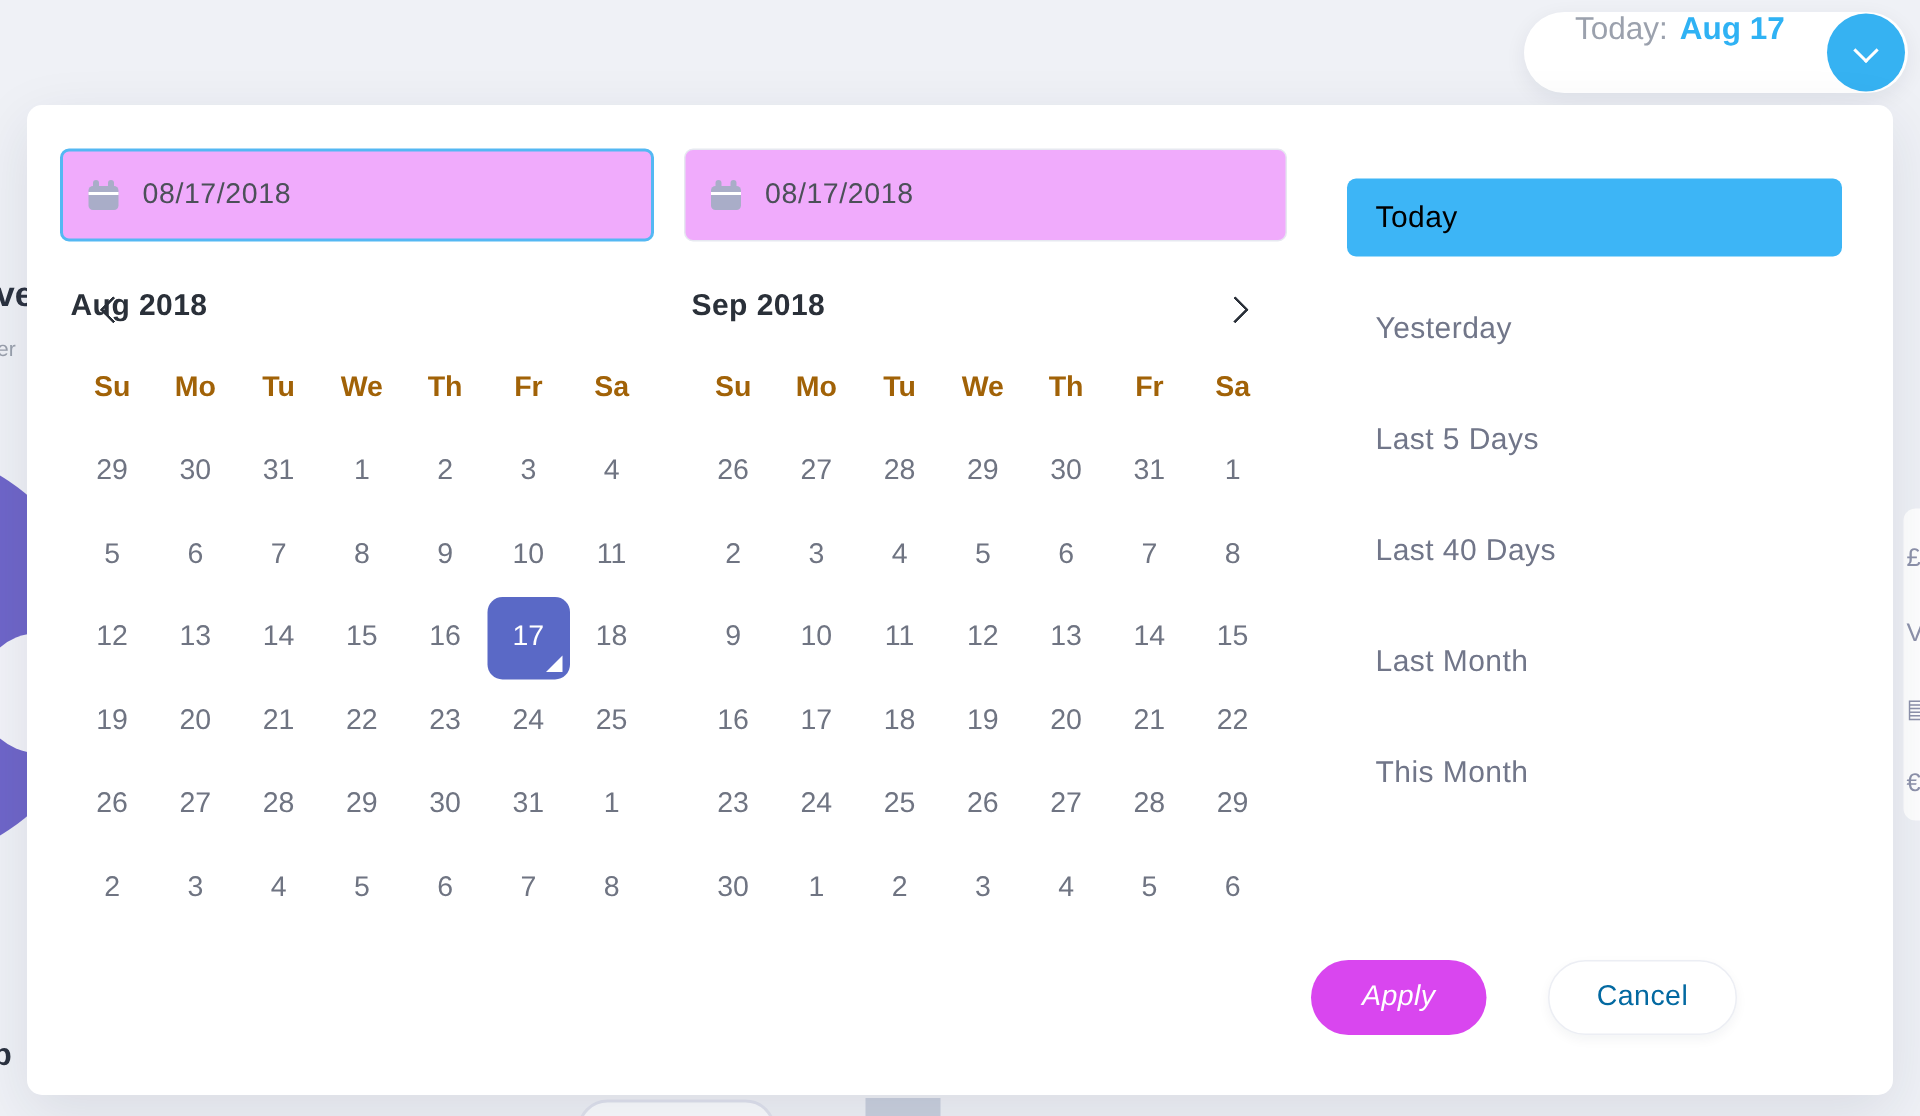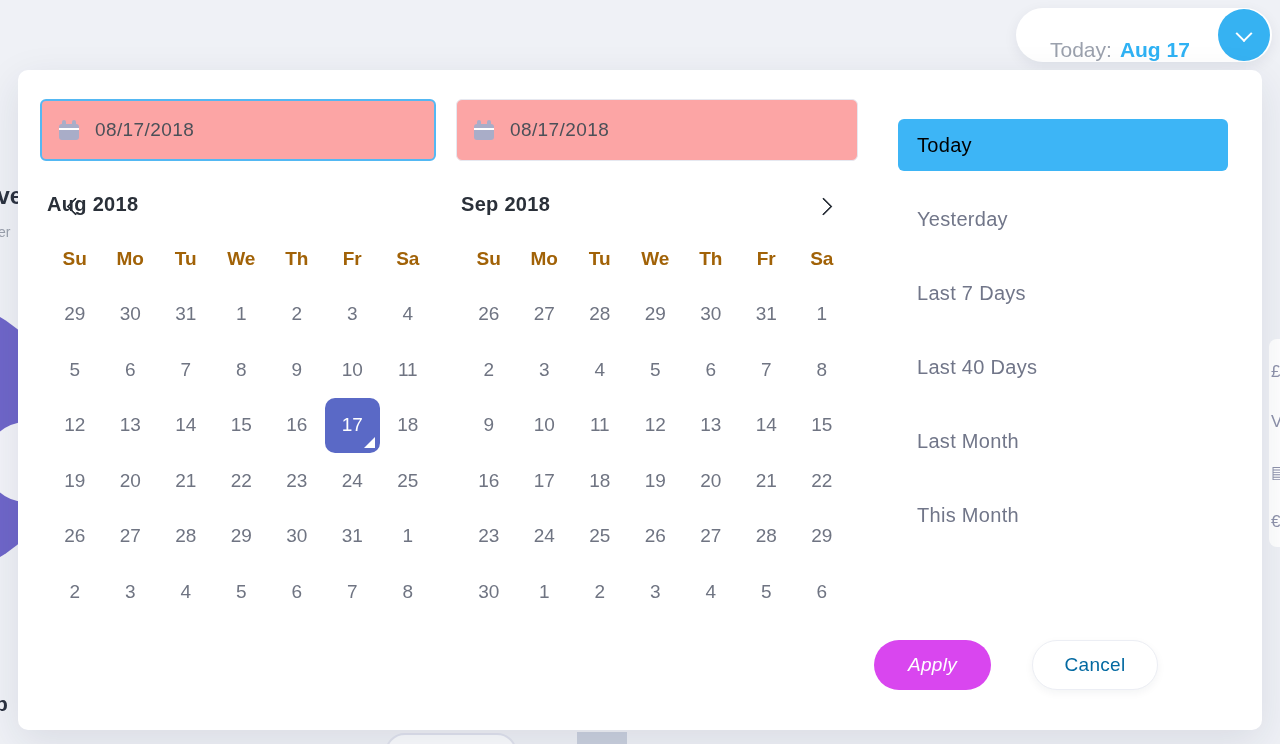--- a/index.html
+++ b/index.html
@@ -21,34 +21,34 @@
   .bg-bottom-pill { left:385px; top:733px; width:132px; height:40px; border:2px solid #e1e3ee; border-radius:20px; background:#fbfcfe; }
   .bg-bottom-rect { left:577px; top:732px; width:50px; height:12px; background:#cad0de; }
   .bg-right-card { left:1269px; top:339px; width:40px; height:208px; background:#ffffff; border-radius:8px 0 0 8px;
                    display:flex; flex-direction:column; padding-top:8px; }
   .edge-icon { height:50px; display:flex; align-items:center; padding-left:2px;
                font-size:17px; color:#8e92ab; }
 
   
   .today-pill { position:absolute; z-index:2; left:1016px; top:8px; width:256px; height:54px;
     background:#fff; border-radius:27px; box-shadow:0 4px 14px rgba(20,30,60,.07);
-    display:flex; align-items:flex-end; }
+    display:flex; align-items:flex-start; }
   .today-pill .lbl { margin-left:34px; font-size:21px; color:#9ba1ad; }
   .today-pill .val { margin-left:8px; font-size:21px; font-weight:700; color:#2fb2f4; }
   .today-pill .circle { position:absolute; right:2px; top:1px; width:52px; height:52px;
     border-radius:50%; background:#36b2f2; display:flex; align-items:center; justify-content:center; cursor:pointer; }
   .chev-down { width:12px; height:12px; border-left:2px solid #fff; border-bottom:2px solid #fff;
     transform:rotate(-45deg) translate(1px,-1px); }
 
   
   .panel { position:absolute; z-index:3; left:18px; top:70px; width:1244px; height:660px;
     background:#fff; border-radius:10px; box-shadow:0 12px 40px rgba(30,40,70,.10); }
 
   
-  .dinput { position:absolute; top:29px; height:62px; background:#fca5a5; border-radius:6px;
+  .dinput { position:absolute; top:29px; height:62px; background:#f0abfc; border-radius:6px;
     display:flex; align-items:center; cursor:text; }
   .dinput.start { left:22px; width:396px; border:2px solid #54b8f3; }
   .dinput.end   { left:438px; width:402px; border:1px solid #e6e8f0; }
   .dinput .value { margin-left:16px; font-size:19px; color:#4b5058; letter-spacing:.4px; }
   .cal-icon { position:relative; width:20px; height:20px; margin-left:17px; flex:none; }
   .cal-icon .tab { position:absolute; top:0; left:3px; width:4px; height:7px; border-radius:2px;
     background:#a9adc8; box-shadow:10px 0 0 #a9adc8; }
   .cal-icon .bodyr { position:absolute; top:4px; left:0; width:20px; height:16px; border-radius:3px; background:#a9adc8; }
   .cal-icon .gap { position:absolute; top:8px; left:0; width:20px; height:2px; background:#fff; }
 
@@ -240,21 +240,21 @@
         <div class="day">3</div>
         <div class="day">4</div>
         <div class="day">5</div>
         <div class="day">6</div>
       </div>
   </div>
 
   <div class="presets">
       <div class="preset active">Today</div>
       <div class="preset">Yesterday</div>
-      <div class="preset">Last 7 Days</div>
+      <div class="preset">Last 5 Days</div>
       <div class="preset">Last 40 Days</div>
       <div class="preset">Last Month</div>
       <div class="preset">This Month</div>
     </div>
 
   <button class="btn apply">Apply</button>
   <button class="btn cancel">Cancel</button>
 </div>
 
 </body></html>

